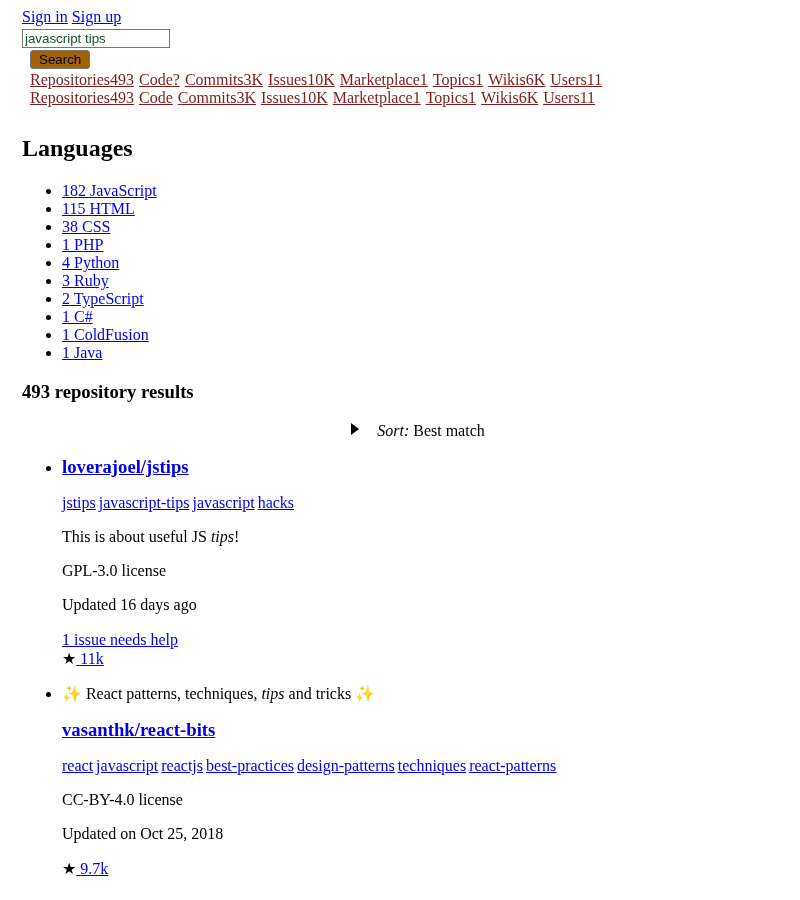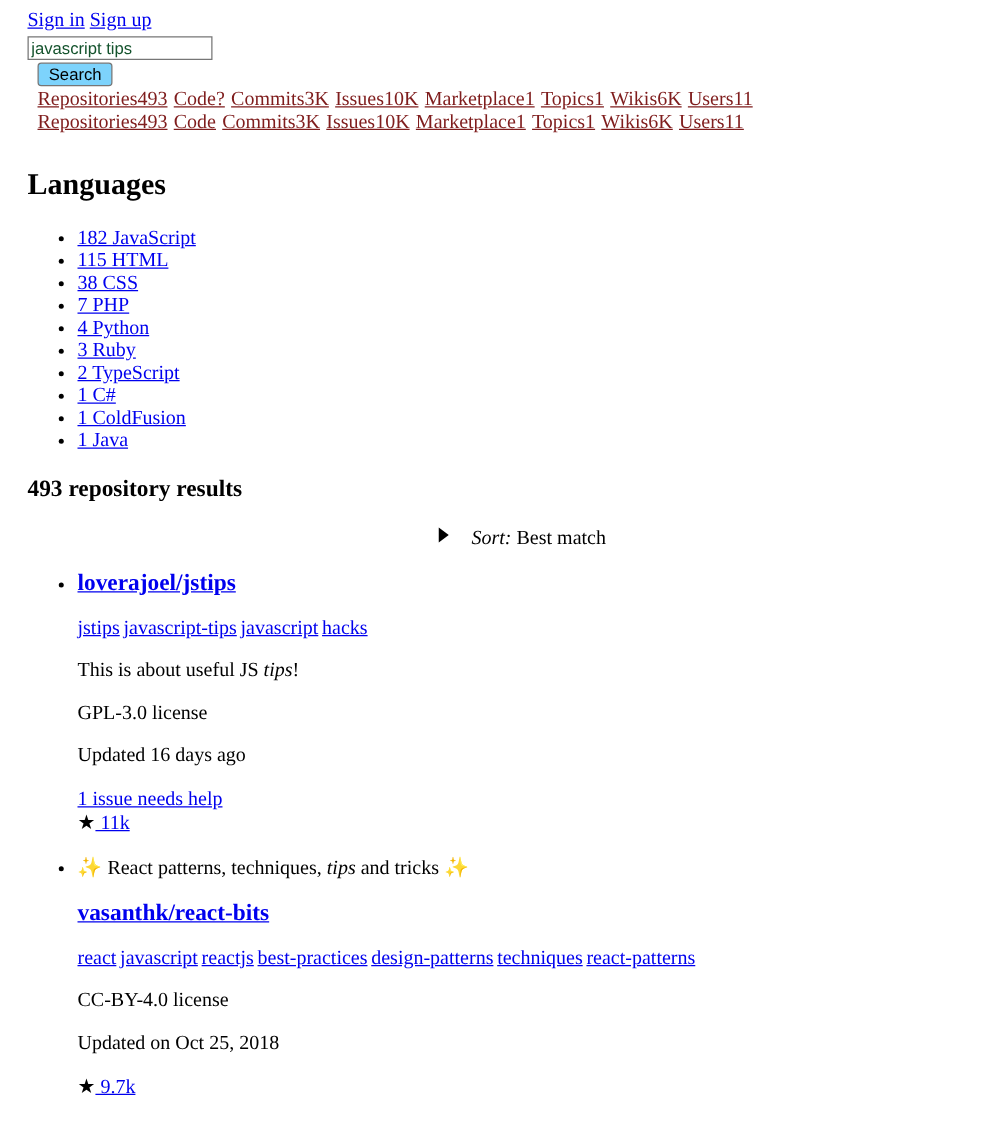--- a/index.html
+++ b/index.html
@@ -50,21 +50,21 @@
     background: #fff;
     margin: 0 0 2px 0;
     display: block;
   }
   .search-button {
     font-family: "Liberation Sans", "DejaVu Sans", sans-serif;
     font-size: 13.3333px;
     padding: 1px 8px;
     border: 1px solid #767676;
     border-radius: 3px;
-    background: #7dd3fc;
+    background: #a16207;
     color: #000;
     margin: 0 0 2px 8px;
     display: block;
     cursor: pointer;
   }
 
   .nav-row {
     margin: 0;
     padding: 0 0 0 8px;
     font-size: 16px;
@@ -163,21 +163,21 @@
 
   <div class="nav-row" id="nav-primary"><span class="link visited">Repositories493</span><span class="link visited">Code?</span><span class="link visited">Commits3K</span><span class="link visited">Issues10K</span><span class="link visited">Marketplace1</span><span class="link visited">Topics1</span><span class="link visited">Wikis6K</span><span class="link visited">Users11</span></div>
   <div class="nav-row" id="nav-secondary"><span class="link visited">Repositories493</span><span class="link visited">Code</span><span class="link visited">Commits3K</span><span class="link visited">Issues10K</span><span class="link visited">Marketplace1</span><span class="link visited">Topics1</span><span class="link visited">Wikis6K</span><span class="link visited">Users11</span></div>
 
   <h2 class="section-title">Languages</h2>
 
   <ul class="lang-list" id="lang-list">
       <li><span class="link">182 JavaScript</span></li>
       <li><span class="link">115 HTML</span></li>
       <li><span class="link">38 CSS</span></li>
-      <li><span class="link">7 PHP</span></li>
+      <li><span class="link">1 PHP</span></li>
       <li><span class="link">4 Python</span></li>
       <li><span class="link">3 Ruby</span></li>
       <li><span class="link">2 TypeScript</span></li>
       <li><span class="link">1 C#</span></li>
       <li><span class="link">1 ColdFusion</span></li>
       <li><span class="link">1 Java</span></li>
     </ul>
 
   <h3 class="results-count">493 repository results</h3>
 

